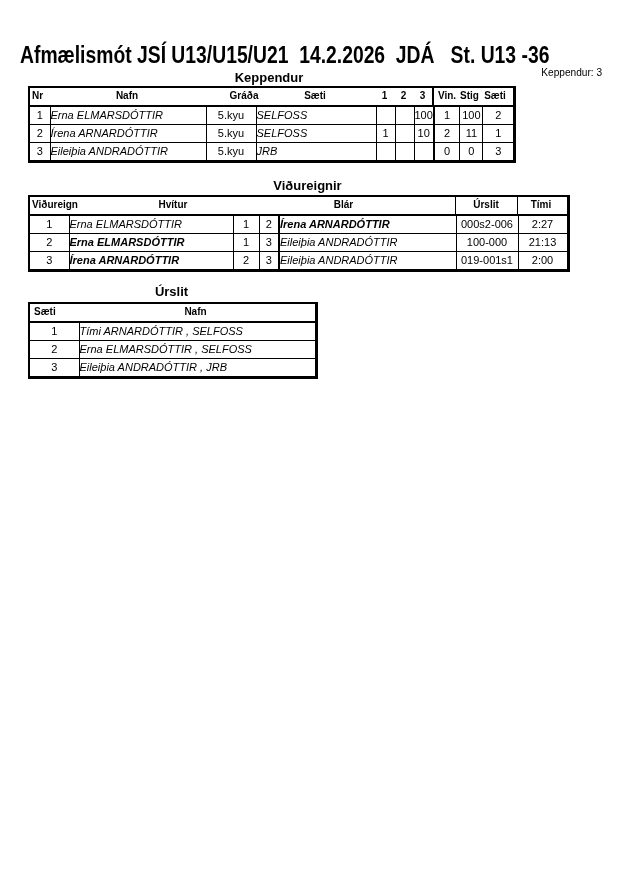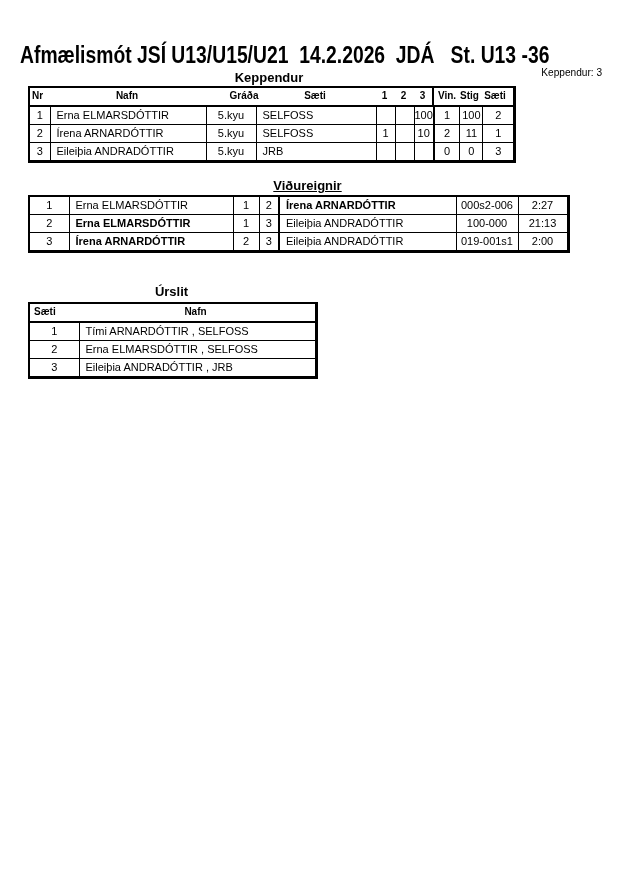--- a/index.html
+++ b/index.html
@@ -9,34 +9,34 @@
     overflow:hidden;
   }
   .abs{position:absolute;}
   #title{
     left:20px;top:42px;font-size:23px;font-weight:bold;white-space:pre;
     transform:scaleX(0.84);transform-origin:left center;letter-spacing:0px;
   }
   #competitor-count{right:28px;top:66px;font-size:11px;transform:scaleX(0.92);transform-origin:right center;}
   .caption{font-size:13px;font-weight:bold;text-align:center;}
   #caption-keppendur{left:0px;top:70px;width:482px;margin-left:28px;}
-  #caption-vidureignir{left:38px;top:178px;width:539px;text-decoration:underline;}
+  #caption-vidureignir{left:38px;top:178px;width:539px;}
   #caption-urslit{left:28px;top:284px;width:287px;}
 
   table{border-collapse:collapse;table-layout:fixed;background:#fff;}
   table.sheet{border:2px solid #000;border-right-width:3px;border-bottom-width:3px;}
   td{border:1px solid #000;font-size:11px;height:17px;padding:0;overflow:hidden;
      white-space:nowrap;line-height:17px;}
   td.hdr{border-left:none;border-right:none;border-bottom:2px solid #000;position:relative;overflow:visible;}
   .hlabel{position:absolute;top:0;font-weight:bold;font-size:10px;line-height:16px;white-space:nowrap;text-align:center;}
   .hlabel.lft{text-align:left;}
   .vline{position:absolute;top:0;bottom:0;width:0;border-left:1px solid #000;}
   .vline.thick{border-left-width:2px;}
   td.c{text-align:center;}
-  td.l{text-align:left;padding-left:6px;}
+  td.l{text-align:left;font-style:italic;}
   td.thickL{border-left:2px solid #000;}
   .bold{font-weight:bold;}
   #table-keppendur{left:28px;top:86px;}
   #table-vidureignir{left:28px;top:195px;}
   #table-urslit{left:28px;top:302px;}
 </style>
 </head>
 <body>
 
 <div id="title" class="abs">Afmælismót JSÍ U13/U15/U21  14.2.2026  JDÁ   St. U13 -36</div>
@@ -118,20 +118,31 @@
   <colgroup>
     <col style="width:40px">
       <col style="width:164px">
       <col style="width:26px">
       <col style="width:20px">
     <col style="width:177px">
       <col style="width:62px">
       <col style="width:50px">
   </colgroup>
   <tbody>
+      <tr>
+    <td class="hdr" colspan="7">
+      <span class="hlabel lft" style="left:2px">Viðureign</span>
+      <span class="hlabel" style="left:38px;width:210px">Hvítur</span>
+      <span class="hlabel" style="left:202px;width:223px">Blár</span>
+      <span class="vline" style="left:425px"></span>
+      <span class="hlabel" style="left:425px;width:62px">Úrslit</span>
+      <span class="vline" style="left:487px"></span>
+      <span class="hlabel" style="left:487px;width:48px">Tími</span>
+    </td>
+  </tr>
   <tr>
     <td class="c">1</td>
     <td class="l">Erna ELMARSDÓTTIR</td>
     <td class="c">1</td>
     <td class="c">2</td>
     <td class="l thickL bold">Írena ARNARDÓTTIR</td>
     <td class="c">000s2-006</td>
     <td class="c">2:27</td>
   </tr>
   <tr>

